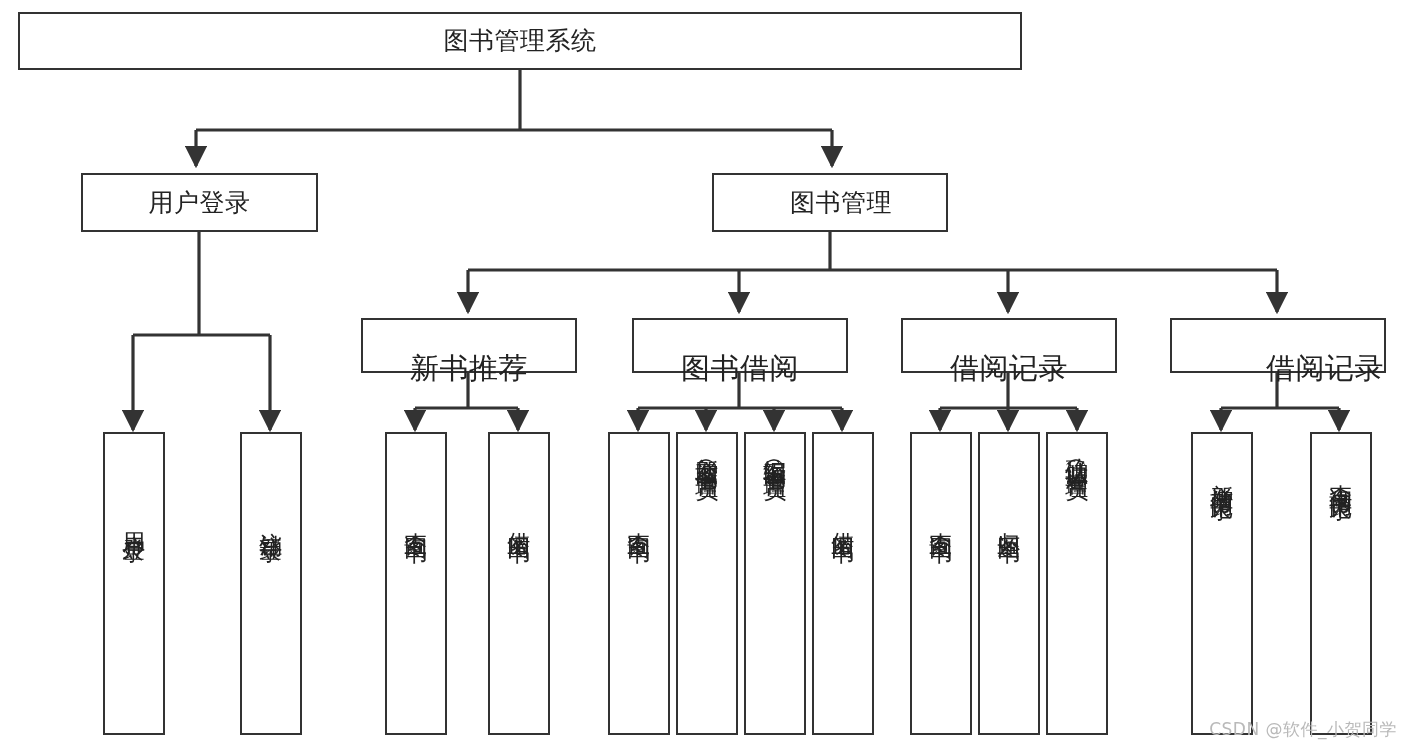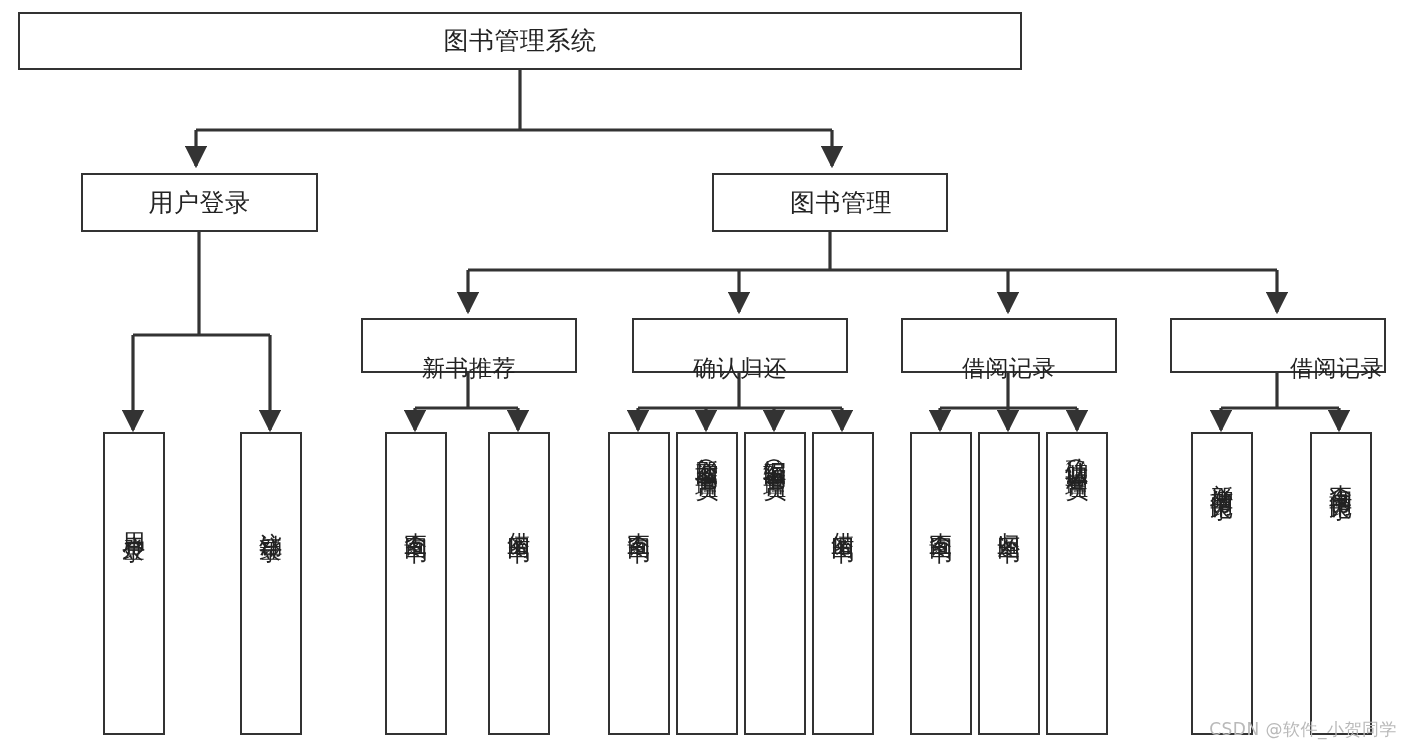--- a/index.html
+++ b/index.html
@@ -6,21 +6,21 @@
   body{width:1405px;height:747px;overflow:hidden;
        font-family:"DejaVu Sans","Liberation Sans",sans-serif;}
   #stage{position:relative;width:1405px;height:747px;background:#ffffff;}
   svg.wires{position:absolute;left:0;top:0;width:1405px;height:747px;}
   .node{position:absolute;box-sizing:border-box;background:#ffffff;
         border:2.5px solid #333333;display:flex;align-items:center;
         justify-content:center;}
   .node .label{color:#222222;letter-spacing:0.5px;text-align:center;
                line-height:1.12;white-space:pre-wrap;}
   .node.h .label{font-size:25px;}
-  .node.h2 .label{font-size:23px;margin-top:46px;}
+  .node.h2 .label{font-size:29px;margin-top:46px;}
   .node.v{align-items:flex-start;padding-top:2px;}
   .node.v .label{writing-mode:vertical-rl;text-orientation:upright;
                  font-size:23px;line-height:1.15;letter-spacing:3px;
                  margin:0 auto;}
   .node.v.tall .label{padding-top:4px;}
   .watermark{position:absolute;right:8px;bottom:6px;font-size:17px;
              color:#b9b9b9;letter-spacing:0.5px;user-select:none;}
 </style>
 </head>
 <body>
@@ -85,21 +85,21 @@
     <span class="label">用户登录</span>
   </div>
   <div class="node h" style="left:712px;top:173px;width:236px;height:59px;padding-left:22px;">
     <span class="label">图书管理</span>
   </div>
 
   <div class="node h2" style="left:361px;top:318px;width:216px;height:55px;">
     <span class="label">新书推荐</span>
   </div>
   <div class="node h2" style="left:632px;top:318px;width:216px;height:55px;">
-    <span class="label">确认归还</span>
+    <span class="label">图书借阅</span>
   </div>
   <div class="node h2" style="left:901px;top:318px;width:216px;height:55px;">
     <span class="label">借阅记录</span>
   </div>
   <div class="node h2" style="left:1170px;top:318px;width:216px;height:55px;justify-content:flex-end;">
     <span class="label">借阅记录</span>
   </div>
 
   <div class="node v" style="left:103px;top:432px;width:62px;height:303px;">
     <span class="label" style="margin-top:78px;">用户登录</span>

